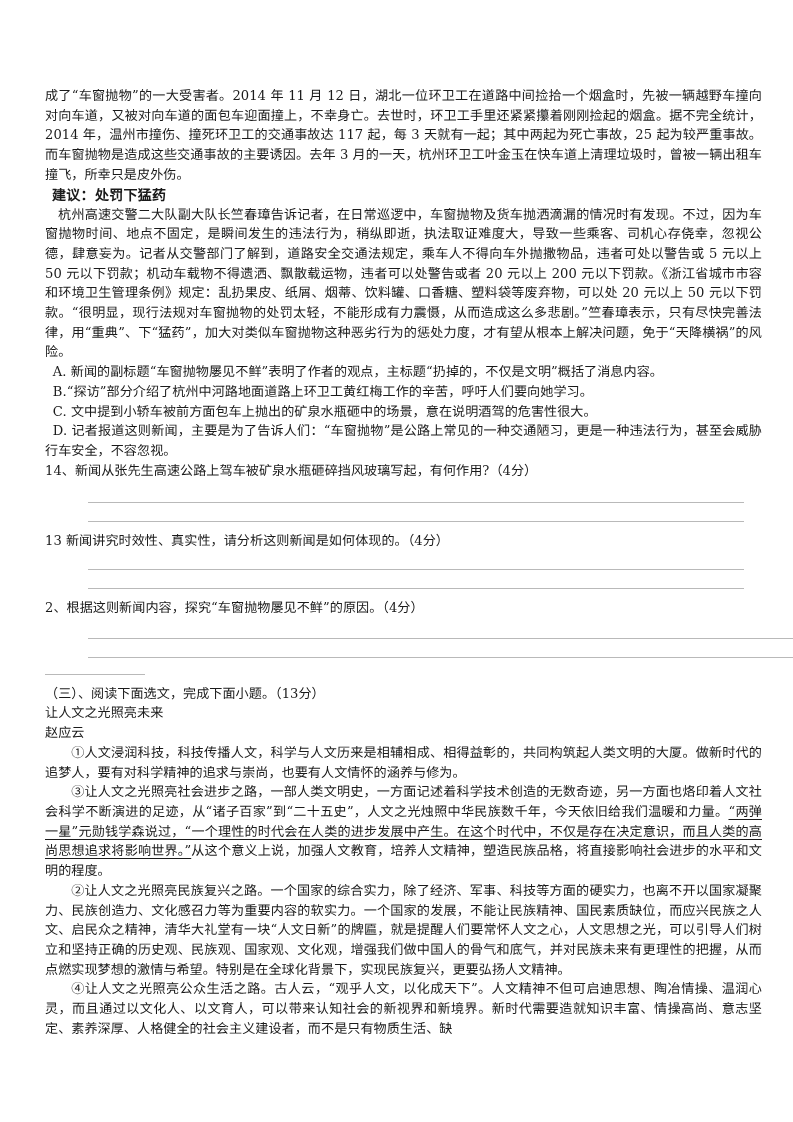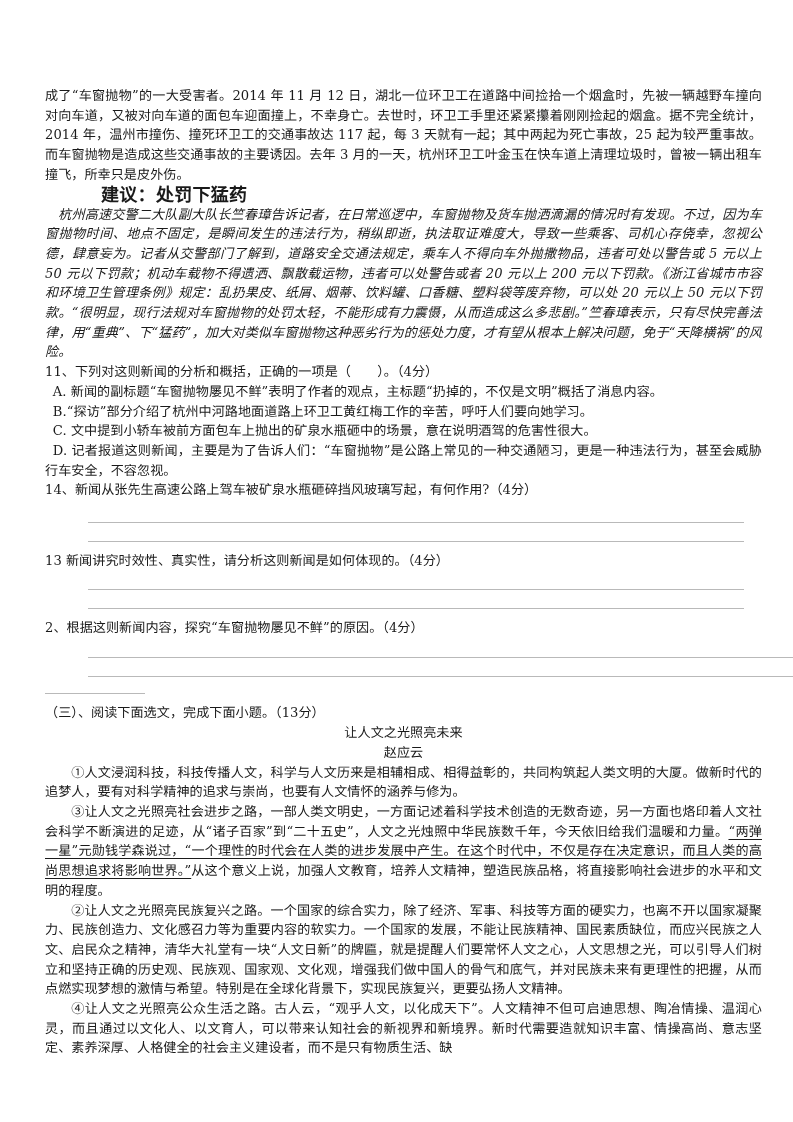--- a/index.html
+++ b/index.html
@@ -33,42 +33,40 @@
   p {
     margin: 0;
     padding: 0;
   }
   
   .p-cont {
     text-indent: 0;
   }
   .p-ind1 {
     text-indent: 1em;
-    font-style: italic;
   }
   .p-ind2 {
     text-indent: 2em;
   }
   .sub-head {
     font-weight: bold;
     text-indent: 0.5em;
     font-family: "DejaVu Sans", "Liberation Sans", sans-serif;
-    font-size: 18px;
+    font-size: 14px;
     line-height: 20px;
     letter-spacing: 0.3px;
-    margin-left: 47px;
   }
   .q-line {
     text-indent: 0;
   }
   .opt {
     text-indent: 0.6em;
   }
   .centered {
-    text-align: center;
+    text-align: left;
     text-indent: 0;
   }
   .u-quote {
     text-decoration: underline;
     text-underline-offset: 2.5px;
     text-decoration-thickness: 1px;
   }
   
   .rule {
     border: 0;
@@ -99,21 +97,20 @@
 
 <div class="page">
   <div class="doc-body">
 
     <p class="p-cont">成了“车窗抛物”的一大受害者。2014 年 11 月 12 日，湖北一位环卫工在道路中间捡拾一个烟盒时，先被一辆越野车撞向对向车道，又被对向车道的面包车迎面撞上，不幸身亡。去世时，环卫工手里还紧紧攥着刚刚捡起的烟盒。据不完全统计，2014 年，温州市撞伤、撞死环卫工的交通事故达 117 起，每 3 天就有一起；其中两起为死亡事故，25 起为较严重事故。而车窗抛物是造成这些交通事故的主要诱因。去年 3 月的一天，杭州环卫工叶金玉在快车道上清理垃圾时，曾被一辆出租车撞飞，所幸只是皮外伤。</p>
 
     <p class="sub-head">建议：处罚下猛药</p>
 
     <p class="p-ind1">杭州高速交警二大队副大队长竺春璋告诉记者，在日常巡逻中，车窗抛物及货车抛洒滴漏的情况时有发现。不过，因为车窗抛物时间、地点不固定，是瞬间发生的违法行为，稍纵即逝，执法取证难度大，导致一些乘客、司机心存侥幸，忽视公德，肆意妄为。记者从交警部门了解到，道路安全交通法规定，乘车人不得向车外抛撒物品，违者可处以警告或 5 元以上 50 元以下罚款；机动车载物不得遗洒、飘散载运物，违者可以处警告或者 20 元以上 200 元以下罚款。《浙江省城市市容和环境卫生管理条例》规定：乱扔果皮、纸屑、烟蒂、饮料罐、口香糖、塑料袋等废弃物，可以处 20 元以上 50 元以下罚款。“很明显，现行法规对车窗抛物的处罚太轻，不能形成有力震慑，从而造成这么多悲剧。”竺春璋表示，只有尽快完善法律，用“重典”、下“猛药”，加大对类似车窗抛物这种恶劣行为的惩处力度，才有望从根本上解决问题，免于“天降横祸”的风险。</p>
 
-    <p class="q-line">11、下列对这则新闻的分析和概括，正确的一项是（　　）。（4分）</p>
     <p class="opt">A. 新闻的副标题“车窗抛物屡见不鲜”表明了作者的观点，主标题“扔掉的，不仅是文明”概括了消息内容。</p>
     <p class="opt">B.“探访”部分介绍了杭州中河路地面道路上环卫工黄红梅工作的辛苦，呼吁人们要向她学习。</p>
     <p class="opt">C. 文中提到小轿车被前方面包车上抛出的矿泉水瓶砸中的场景，意在说明酒驾的危害性很大。</p>
     <p class="opt">D. 记者报道这则新闻，主要是为了告诉人们：“车窗抛物”是公路上常见的一种交通陋习，更是一种违法行为，甚至会威胁行车安全，不容忽视。</p>
 
     <p class="q-line">14、新闻从张先生高速公路上驾车被矿泉水瓶砸碎挡风玻璃写起，有何作用?（4分）</p>
     <div class="gap-22"></div>
     <hr class="rule rule-short">
     <div class="gap-18"></div>
     <hr class="rule rule-short">

